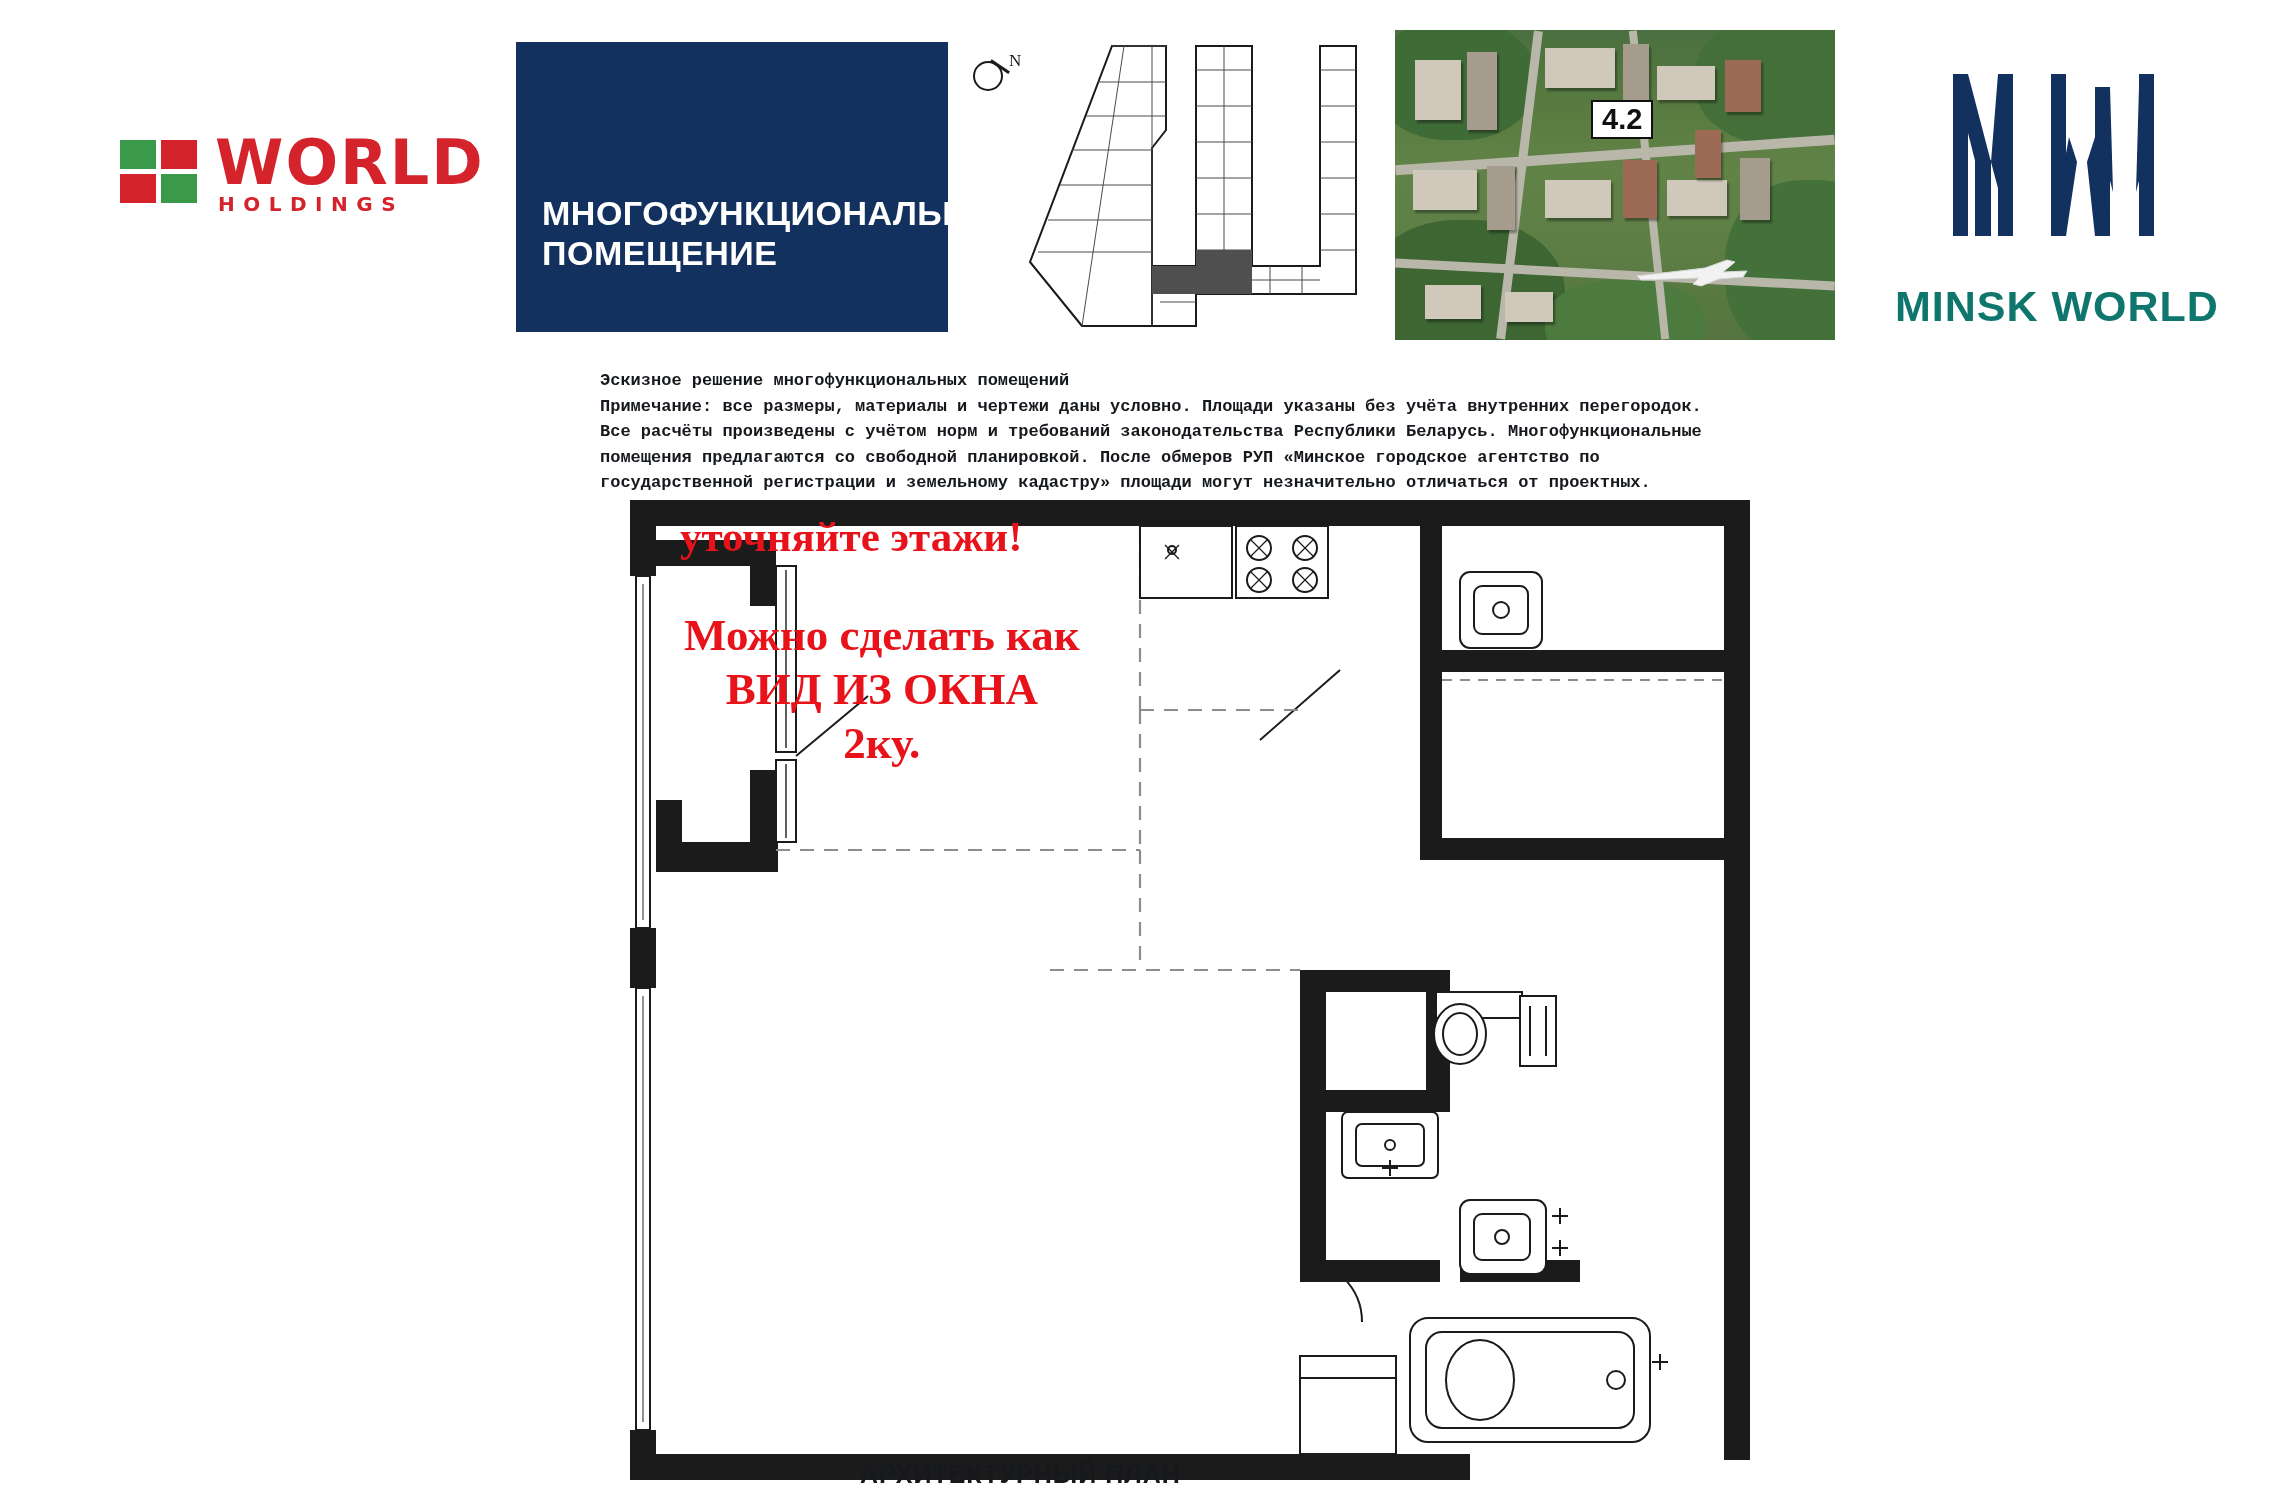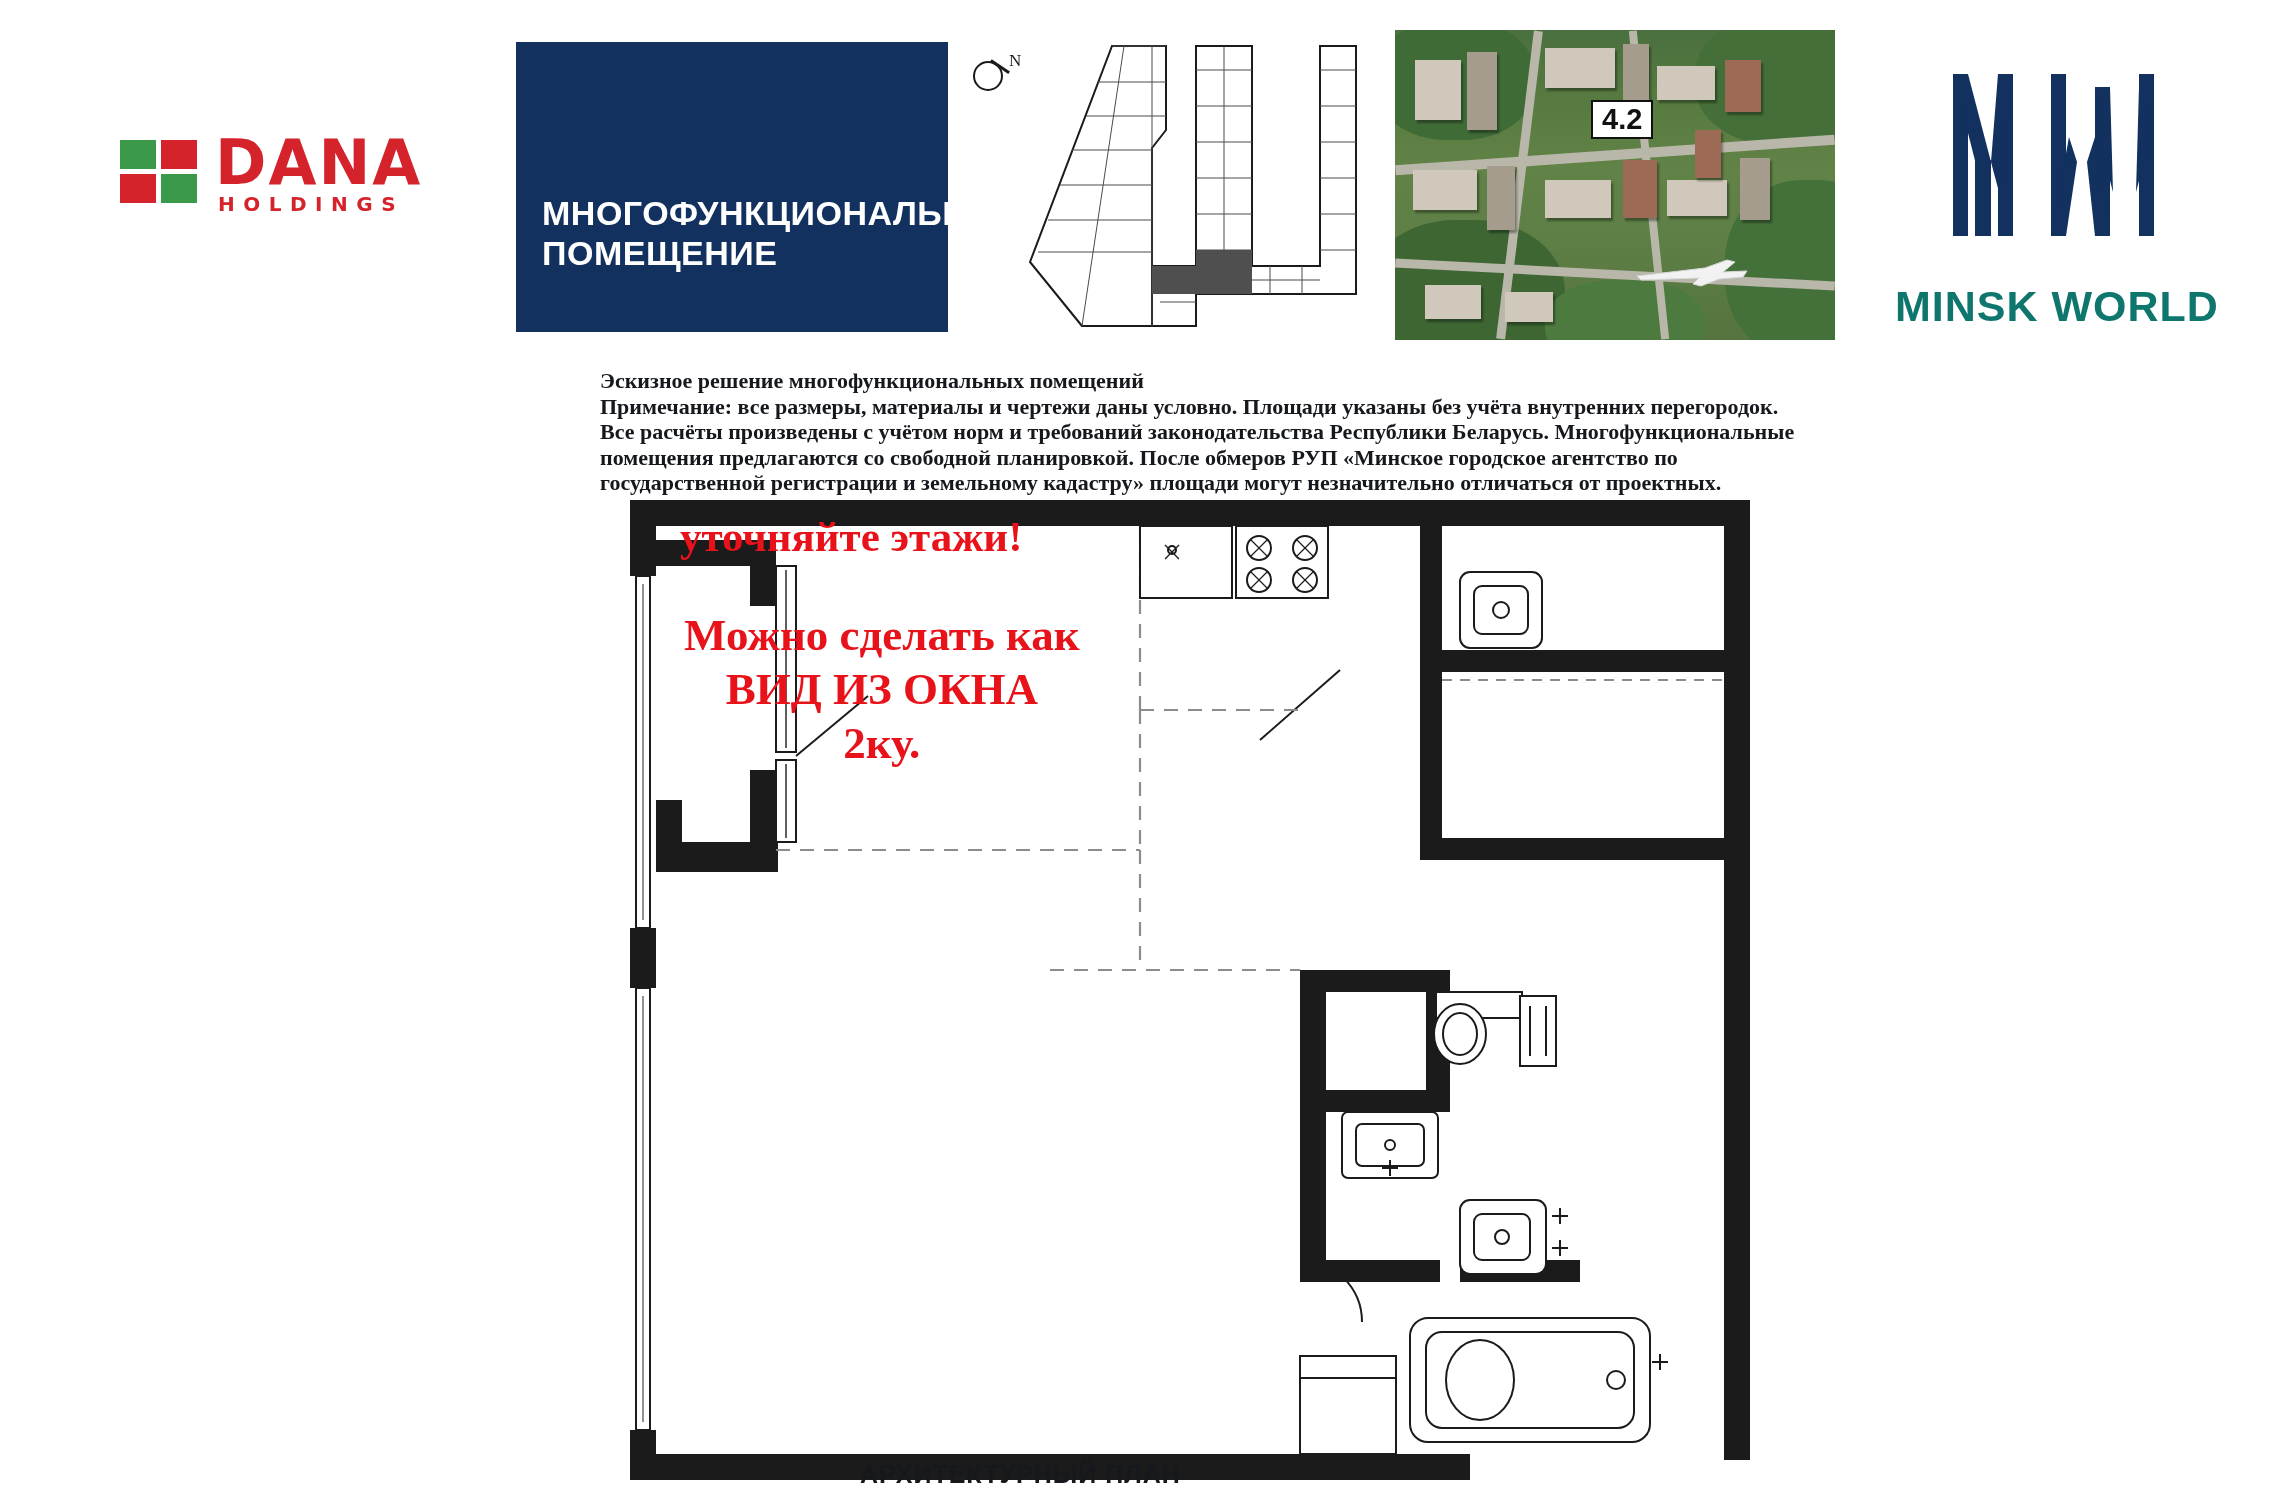--- a/index.html
+++ b/index.html
@@ -165,25 +165,25 @@
     letter-spacing: 1px;
     color: #0f766e;
     font-family: "Liberation Sans", sans-serif;
   }
 
   
   .note {
     position: absolute;
     left: 600px; top: 368px;
     width: 1190px;
-    font-size: 22px;
+    font-size: 17px;
     line-height: 25.5px;
     color: #15181c;
     font-weight: bold;
-    font-family: Liberation Serif, serif;
+    font-family: Liberation Mono, monospace;
   }
   .note .row { display: block; white-space: nowrap; }
 
   
   .plan {
     position: absolute;
     left: 600px; top: 500px;
     width: 1180px; height: 864px; text-align: center;
   }
   .plan-svg { position: absolute; left: 0; top: 0; }
@@ -221,21 +221,21 @@
 
 <div class="header">
 
   <div class="dana-logo">
     <div class="dana-squares">
       <div class="dana-sq s1"></div>
       <div class="dana-sq s2"></div>
       <div class="dana-sq s3"></div>
       <div class="dana-sq s4"></div>
     </div>
-    <div class="dana-word">DANA</div>
+    <div class="dana-word">WORLD</div>
     <div class="dana-sub">HOLDINGS</div>
   </div>
 
   <div class="blue-block">
     <div class="line l1">МНОГОФУНКЦИОНАЛЬНОЕ</div>
     <div class="line l2">ПОМЕЩЕНИЕ</div>
   </div>
 
   <div class="keyplan">
     <div class="compass">

